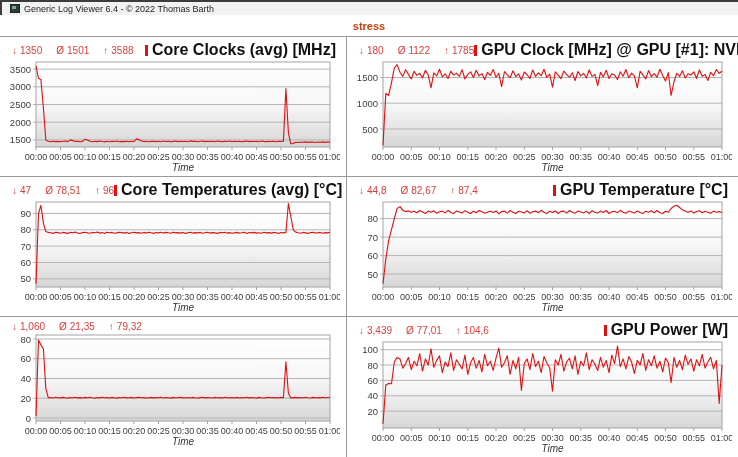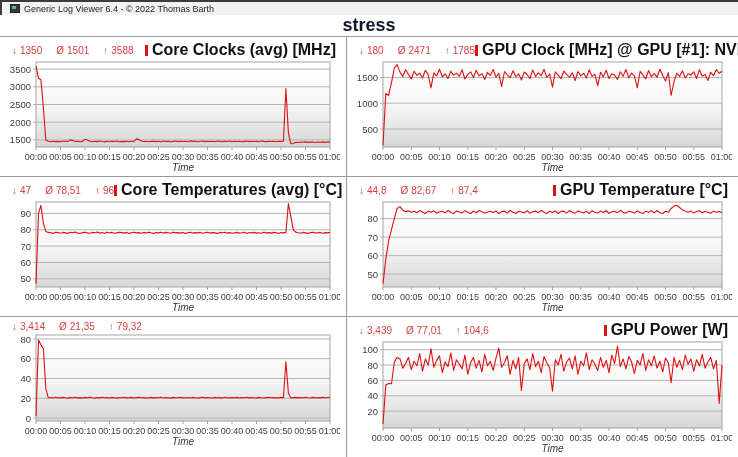--- a/index.html
+++ b/index.html
@@ -7,21 +7,21 @@
     font-family:"Liberation Sans", sans-serif; }
   .titlebar { height:15px; background:#f2f2f2; border-top:2px solid #3c3c3c;
     border-left:2px solid #3c3c3c; display:flex; align-items:center; gap:4px;
     padding:0 4px 0 8px; }
   .titlebar .app-icon { width:10px; height:9px; background:#2e3d34; border:1px solid #1c2620;
     position:relative; flex:0 0 auto; }
   .titlebar .app-icon::after { content:""; position:absolute; left:1px; top:1px;
     width:4px; height:3px; background:#7ea88a; }
   .titlebar .title-text { font-size:9px; color:#222; white-space:nowrap; }
   .heading-row { height:21px; display:flex; align-items:center; justify-content:center; }
-  .heading-row .heading { font-size:18px; font-weight:bold; color:#0f172a; }
+  .heading-row .heading { font-size:11px; font-weight:bold; color:#c2410c; }
   .charts { height:421px; display:grid; grid-template-columns:347px 1fr;
     grid-template-rows:1fr 1fr 1fr; border-top:1px solid #9a9a9a; }
   .panel { background:#fff; display:flex; flex-direction:column; padding:3px 6px 8px 2px;
     overflow:hidden; }
   .panel.col-left { border-right:1px solid #9a9a9a; }
   .panel.row-1, .panel.row-2 { border-bottom:1px solid #9a9a9a; }
   .panel-head { height:19px; display:flex; align-items:center; justify-content:space-between;
     padding:1px 4px 0 10px; white-space:nowrap; }
   .stats { color:#d84040; font-size:10px; display:flex; gap:14px; }
   .stats .sym { margin-right:3px; }
@@ -104,21 +104,21 @@
           <text x="328.0" y="101" font-size="9" fill="#3d3d3d" text-anchor="middle">01:00</text>
           <text x="181" y="112" font-size="10" font-style="italic" fill="#333" text-anchor="middle">Time</text>
           <polyline points="34.0,7.0 36.5,19.3 38.9,20.7 41.4,49.0 43.8,80.9 46.3,82.3 48.7,82.8 51.1,82.3 53.6,82.6 56.0,82.4 58.5,82.8 61.0,82.3 63.4,82.0 65.8,82.6 68.3,80.9 70.8,81.6 73.2,82.5 75.7,82.3 78.1,82.8 80.5,82.4 83.0,80.2 85.4,81.1 87.9,82.2 90.3,82.7 92.8,82.3 95.3,82.6 97.7,82.0 100.2,82.5 102.6,82.9 105.0,82.3 107.5,82.7 110.0,82.3 112.4,82.5 114.9,82.0 117.3,82.8 119.8,82.4 122.2,82.6 124.7,82.2 127.1,82.7 129.6,82.3 132.0,82.5 134.4,79.9 136.9,80.6 139.3,82.0 141.8,82.5 144.3,82.3 146.7,82.7 149.2,82.4 151.6,82.2 154.1,82.6 156.5,82.3 158.9,82.8 161.4,82.0 163.8,82.5 166.3,82.3 168.8,82.7 171.2,82.4 173.7,82.0 176.1,82.6 178.5,82.3 181.0,82.5 183.4,82.2 185.9,82.7 188.3,81.9 190.8,82.4 193.3,82.3 195.7,82.8 198.2,82.3 200.6,82.0 203.0,82.6 205.5,82.2 207.9,82.5 210.4,82.3 212.8,82.7 215.3,82.0 217.8,82.4 220.2,82.6 222.7,82.3 225.1,82.5 227.6,82.0 230.0,82.7 232.5,82.3 234.9,82.5 237.3,82.2 239.8,82.8 242.3,82.4 244.7,82.0 247.2,82.6 249.6,82.3 252.1,82.5 254.5,82.3 256.9,82.7 259.4,82.0 261.9,82.4 264.3,82.6 266.8,82.2 269.2,82.5 271.6,82.3 274.1,82.8 276.5,82.3 279.0,82.4 281.4,82.3 283.9,29.6 286.4,73.8 288.8,84.8 291.3,84.5 293.7,83.2 296.2,83.5 298.6,83.0 301.1,83.3 303.5,82.9 305.9,83.4 308.4,83.1 310.9,83.0 313.3,83.5 315.8,83.0 318.2,83.2 320.6,82.9 323.1,83.4 325.6,83.0 328.0,83.1" fill="none" stroke="#dd1111" stroke-width="1.1" stroke-linejoin="round"></polyline>
         </svg></div>
   </section>
 
   <section class="panel row-1">
     <div class="panel-head">
       <div class="stats">
         <span class="stat"><span class="sym">↓</span><span>180</span></span>
-        <span class="stat"><span class="sym">Ø</span><span>2471</span></span>
+        <span class="stat"><span class="sym">Ø</span><span>1122</span></span>
         <span class="stat"><span class="sym">↑</span><span>1785</span></span>
       </div>
       <div class="legend">
         <span class="legend-bar"></span>
         <span class="legend-label">GPU Clock [MHz] @ GPU [#1]: NVIDIA GeForce RTX 5070 Laptop</span>
       </div>
     </div>
     <div class="chart"><svg width="383" height="115" font-family="Liberation Sans, sans-serif">
           <defs>
             <linearGradient id="g1" x1="0" y1="0" x2="0" y2="1">
@@ -286,21 +286,21 @@
           <line x1="373.0" y1="88" x2="373.0" y2="91" stroke="#a3a3a3"></line>
           <text x="373.0" y="101" font-size="9" fill="#3d3d3d" text-anchor="middle">01:00</text>
           <text x="203.5" y="112" font-size="10" font-style="italic" fill="#333" text-anchor="middle">Time</text>
           <polyline points="34.0,84.7 36.8,60.3 39.6,41.8 42.5,30.7 45.3,19.6 48.1,9.5 51.0,7.6 53.8,11.3 56.6,12.6 59.4,11.9 62.3,13.2 65.1,12.2 67.9,13.7 70.7,11.5 73.5,13.0 76.4,14.5 79.2,12.1 82.0,13.3 84.8,11.7 87.7,14.3 90.5,12.8 93.3,12.2 96.2,13.9 99.0,11.3 101.8,13.5 104.6,14.6 107.5,11.9 110.3,13.0 113.1,14.1 115.9,11.7 118.8,13.2 121.6,14.5 124.4,12.1 127.2,13.7 130.1,11.5 132.9,12.8 135.7,14.3 138.5,13.2 141.3,12.2 144.2,13.5 147.0,11.9 149.8,14.8 152.6,12.6 155.5,12.1 158.3,14.1 161.1,11.5 164.0,13.3 166.8,14.5 169.6,12.2 172.4,13.0 175.3,13.9 178.1,11.7 180.9,14.3 183.7,12.8 186.6,12.1 189.4,13.7 192.2,11.3 195.0,13.2 197.8,14.6 200.7,12.2 203.5,13.5 206.3,11.9 209.2,14.5 212.0,12.4 214.8,12.1 217.6,14.1 220.5,11.5 223.3,13.3 226.1,14.3 228.9,11.9 231.8,13.0 234.6,13.9 237.4,12.2 240.2,14.6 243.1,11.7 245.9,13.2 248.7,14.1 251.5,12.1 254.3,13.5 257.2,11.5 260.0,14.5 262.8,12.8 265.6,12.2 268.5,13.7 271.3,11.3 274.1,13.3 276.9,14.3 279.8,12.1 282.6,13.0 285.4,14.1 288.3,11.9 291.1,13.5 293.9,14.6 296.7,12.2 299.6,13.2 302.4,11.7 305.2,13.9 308.0,11.5 310.9,13.7 313.7,14.5 316.5,12.2 319.3,13.3 322.1,9.5 325.0,7.1 327.8,6.3 330.6,8.5 333.4,10.8 336.3,12.2 339.1,13.2 341.9,11.9 344.8,14.1 347.6,12.6 350.4,11.7 353.2,13.7 356.1,12.2 358.9,13.2 361.7,14.3 364.5,12.1 367.3,13.3 370.2,12.6 373.0,13.7" fill="none" stroke="#dd1111" stroke-width="1.1" stroke-linejoin="round"></polyline>
         </svg></div>
   </section>
 
   <section class="panel col-left row-3">
     <div class="panel-head">
       <div class="stats">
-        <span class="stat"><span class="sym">↓</span><span>3,414</span></span>
+        <span class="stat"><span class="sym">↓</span><span>1,060</span></span>
         <span class="stat"><span class="sym">Ø</span><span>21,35</span></span>
         <span class="stat"><span class="sym">↑</span><span>79,32</span></span>
       </div>
     </div>
     <div class="chart"><svg width="338" height="116" font-family="Liberation Sans, sans-serif">
           <defs>
             <linearGradient id="g4" x1="0" y1="0" x2="0" y2="1">
               <stop offset="0" stop-color="#ffffff"></stop>
               <stop offset="0.5" stop-color="#f7f7f7"></stop>
               <stop offset="1" stop-color="#d6d6d6"></stop>

